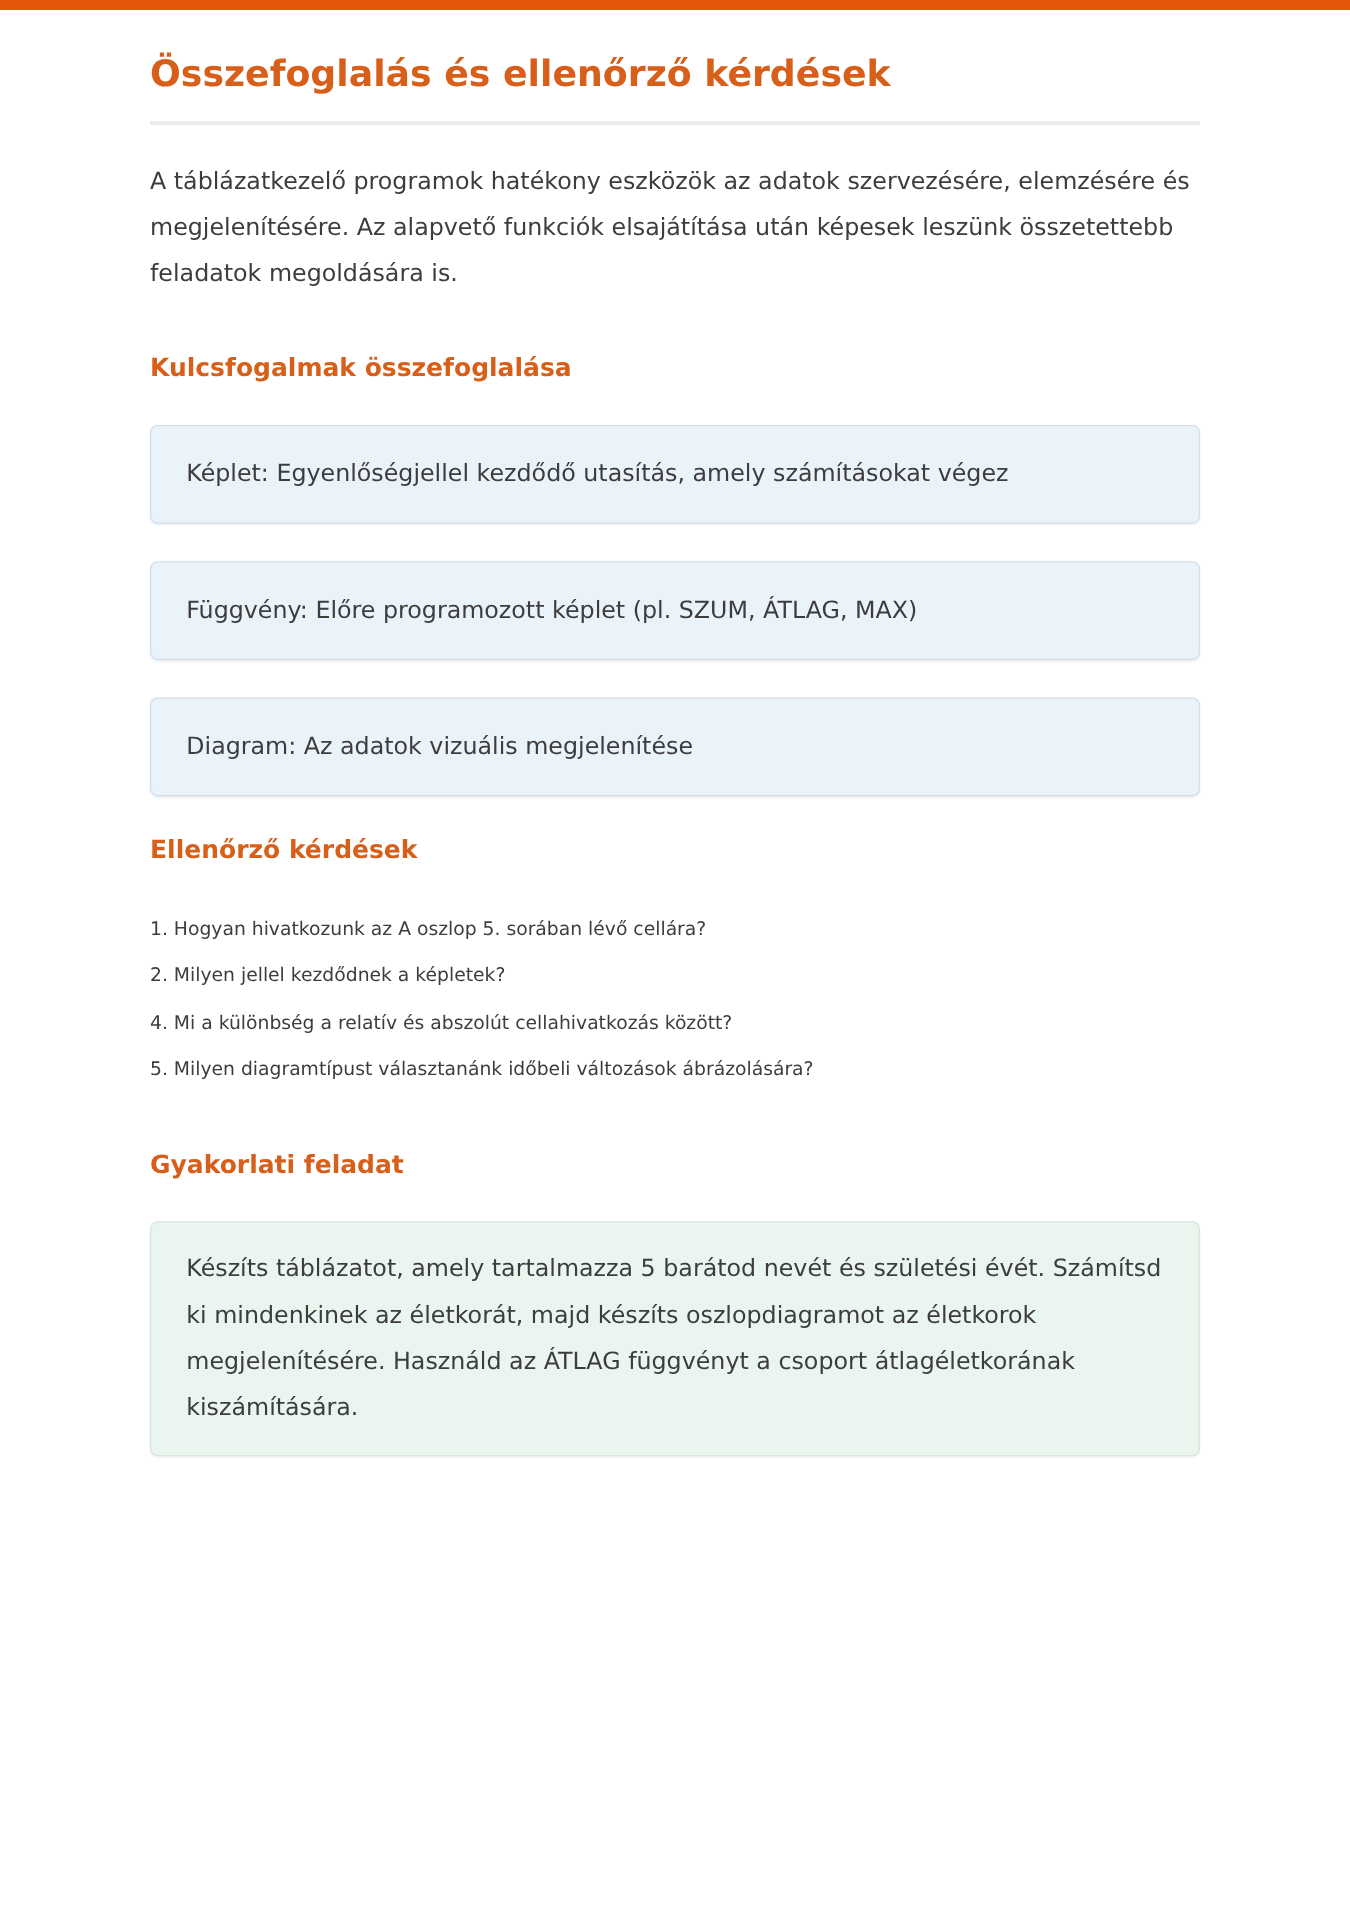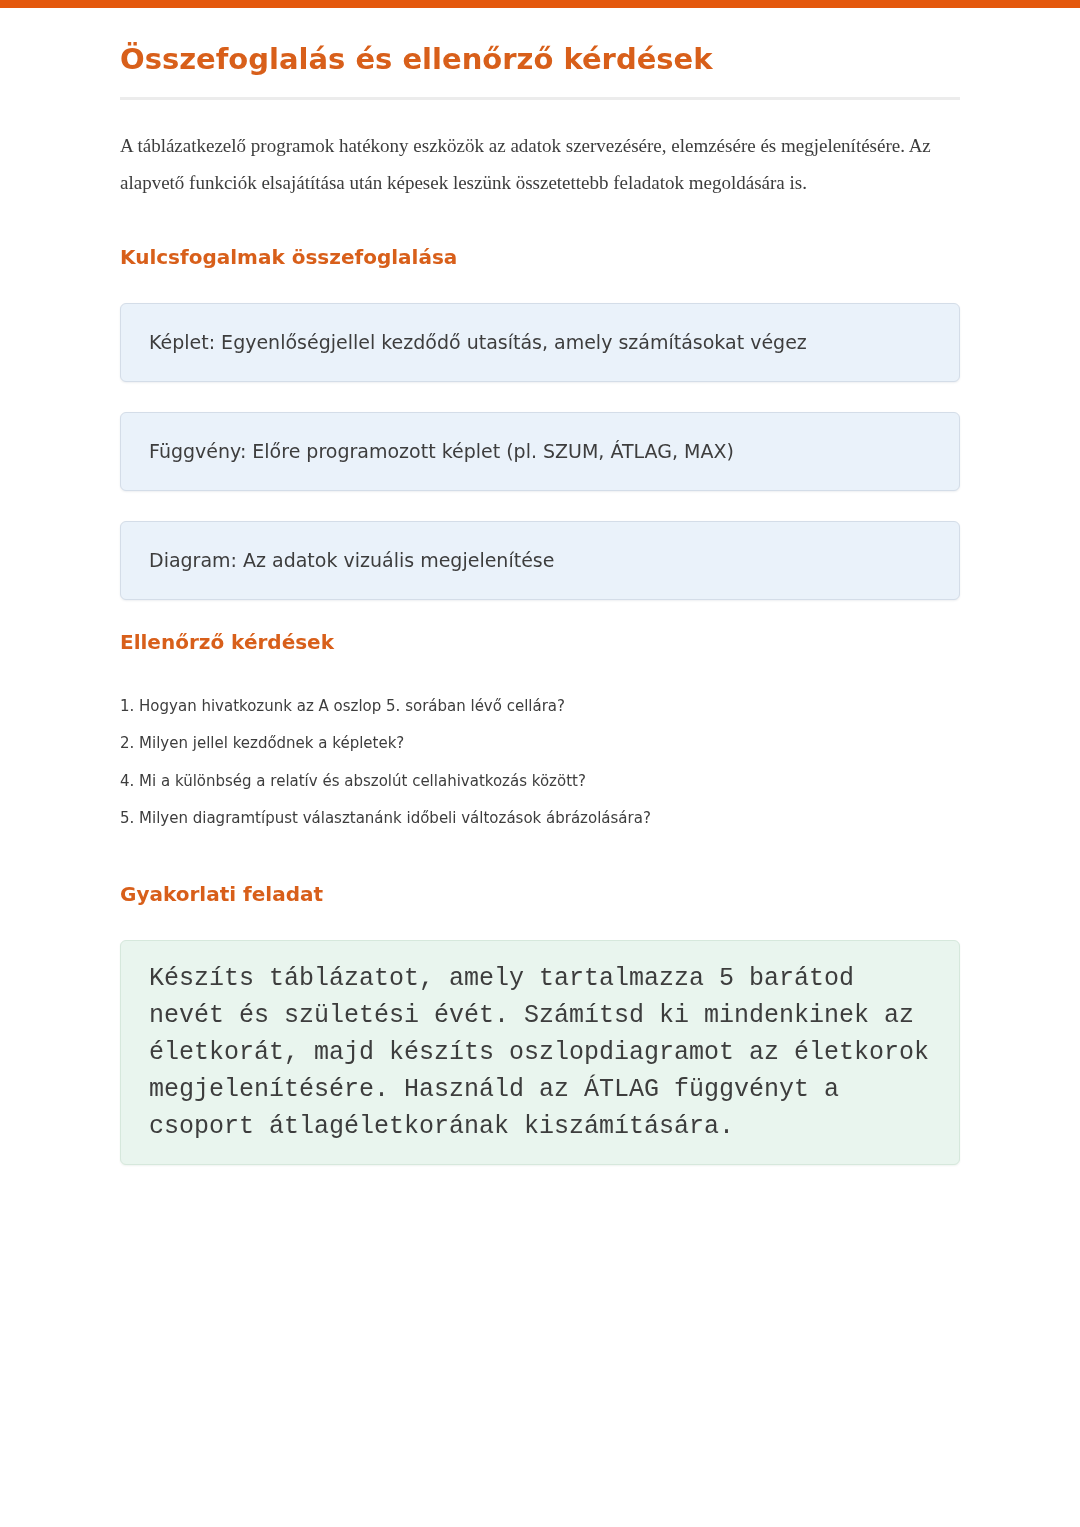--- a/index.html
+++ b/index.html
@@ -28,21 +28,20 @@
     font-weight: 700;
     color: var(--heading-color, #d85f1a);
     margin: 0;
     padding-bottom: 20px;
     border-bottom: 3px solid var(--divider-color, #ececec);
   }
   p.intro {
     font-size: 19px;
     line-height: 37px;
     margin: 27px 0 0 0;
-    font-family: Liberation Serif, serif;
   }
   h2.section-h {
     font-size: 20px;
     line-height: 1.2;
     font-weight: 700;
     color: var(--heading-color, #d85f1a);
     margin: 44px 0 34px 0;
   }
   h2.after-cards { margin-top: 25px; }
   .concept-card {
@@ -59,24 +58,23 @@
   .question-item {
     font-size: 15px;
     line-height: 37.5px;
   }
   .practice-card {
     margin-top: 32px;
     background: var(--practice-bg, #e9f5ee);
     border: 1px solid var(--practice-border, #d6e8dc);
     border-radius: 6px;
     padding: 19px 28px;
-    font-size: 25px;
+    font-size: 19px;
     line-height: 37px;
     box-shadow: 0 1px 2px rgba(27, 82, 49, 0.07);
-    font-family: Liberation Mono, monospace;
   }
 </style>
 </head>
 <body>
 
 <div class="top-bar"></div>
 
 <main class="content">
 
   <h1 class="page-title">Összefoglalás és ellenőrző kérdések</h1>

